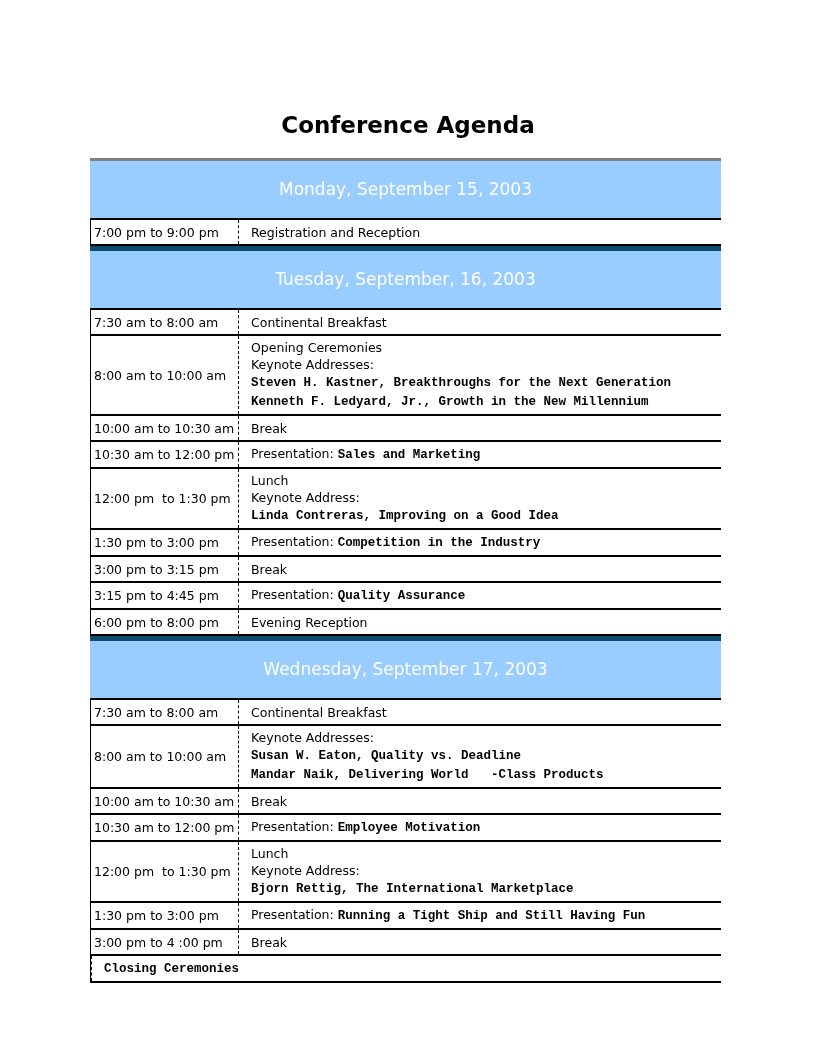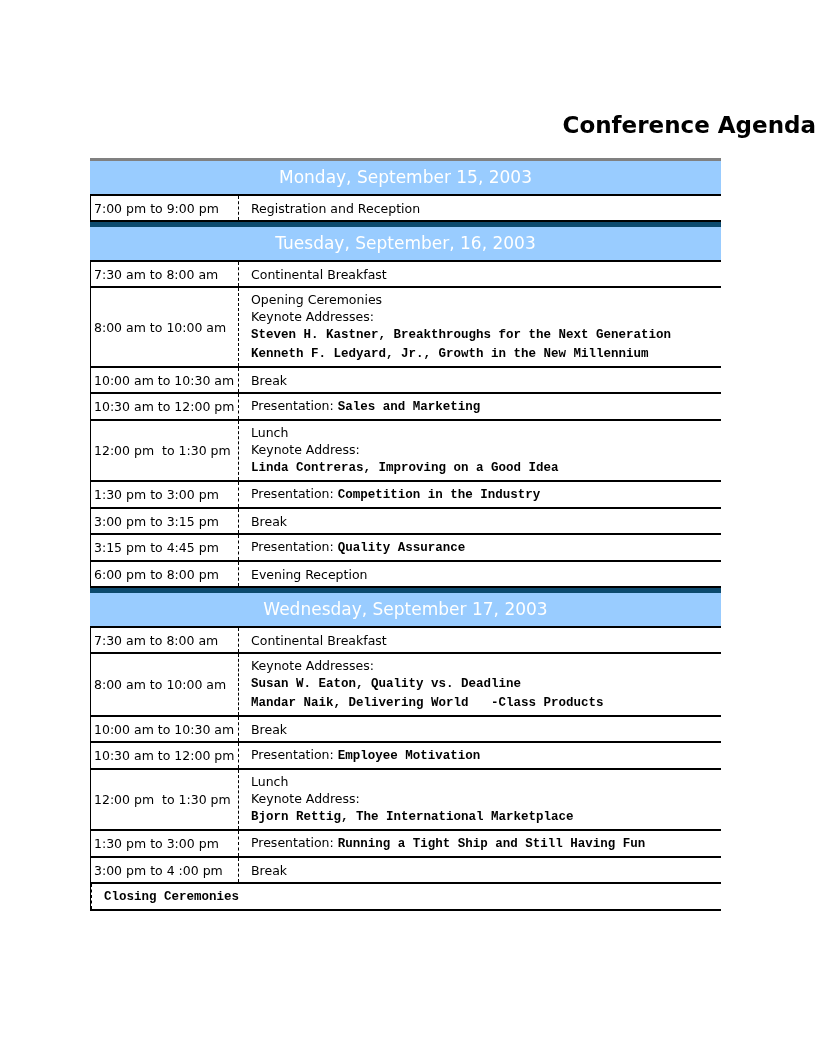--- a/index.html
+++ b/index.html
@@ -10,37 +10,37 @@
   body {
     width: 816px;
     height: 1056px;
     font-family: "DejaVu Sans", "Liberation Sans", sans-serif;
     color: #000000;
     position: relative;
     overflow: hidden;
   }
   .doc-title {
     padding-top: 112px;
-    text-align: right;
+    text-align: center;
     font-size: 23px;
     font-weight: bold;
     letter-spacing: 0px;
   }
   .agenda {
     margin-left: 90px;
     margin-top: 20px;
     width: 631px;
   }
   .band {
     background: #99CCFF;
     color: #ffffff;
     text-align: center;
     font-size: 17px;
     line-height: 21px;
-    padding: 6px 0;
+    padding: 18px 0;
     border-bottom: 2px solid #000000;
   }
   .band.first {
     border-top: 3px solid #808080;
   }
   .band.later {
     border-top: 5px solid #0c4a6e;
   }
   .row {
     display: flex;

